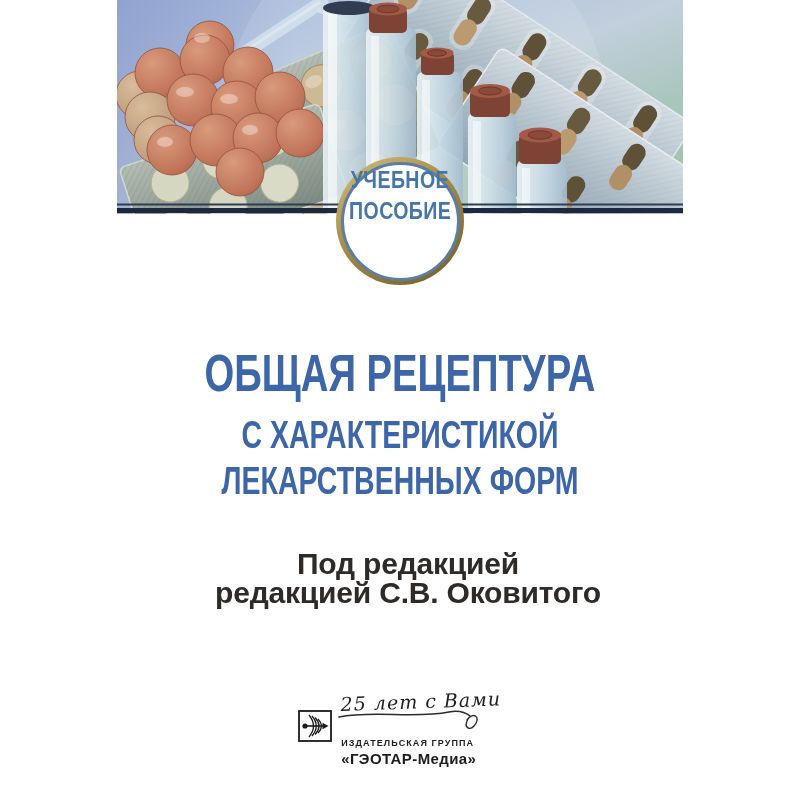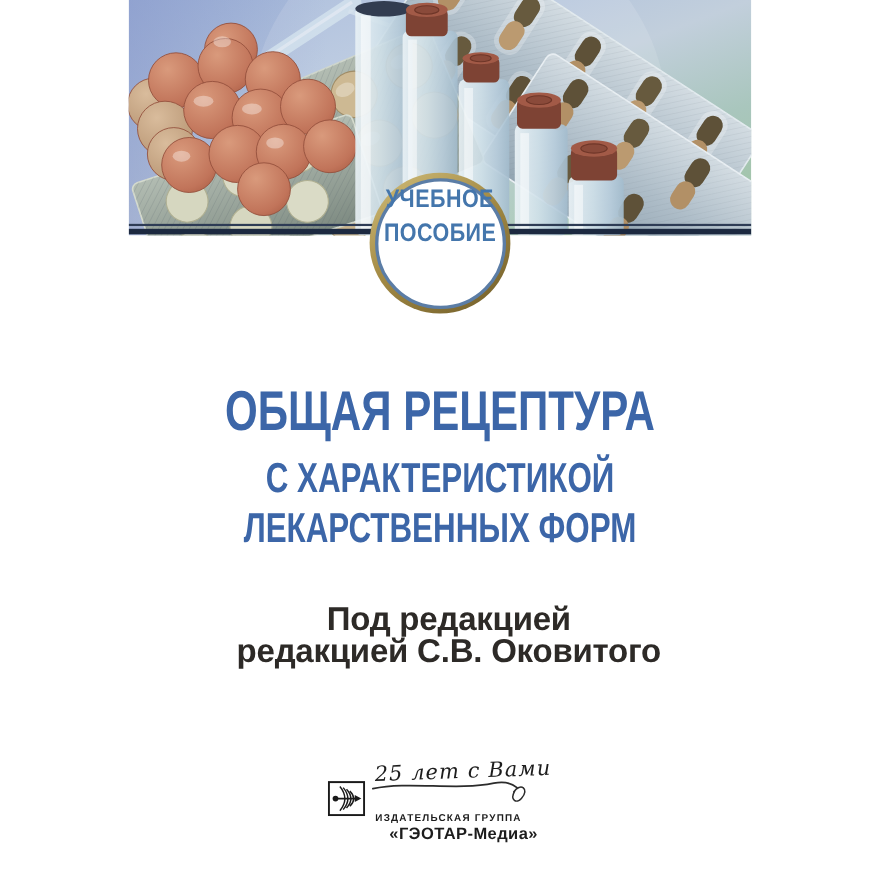--- a/index.html
+++ b/index.html
@@ -33,21 +33,21 @@
 
   
   .publisher{position:absolute;left:0;top:693px;width:800px;display:flex;
              justify-content:center;align-items:flex-start;}
   .pub-icon{margin-top:17px;margin-right:9px;}
   .pub-text{position:relative;color:#1d1d1d;}
   .pub-script{display:block;font-family:"DejaVu Serif",serif;font-style:italic;font-size:19px;
               line-height:22px;letter-spacing:1px;transform:rotate(-2deg);transform-origin:left bottom;}
   .pub-flourish{position:absolute;left:-4px;top:15px;pointer-events:none;}
   .pub-group{font-size:9px;font-weight:bold;letter-spacing:1.1px;line-height:11px;margin-top:23px;white-space:nowrap;}
-  .pub-brand{font-size:15px;font-weight:bold;letter-spacing:.4px;line-height:17px;margin-top:1px;white-space:nowrap;text-align:center;}
+  .pub-brand{font-size:15px;font-weight:bold;letter-spacing:.4px;line-height:17px;margin-top:1px;white-space:nowrap;}
 </style>
 </head>
 <body>
 
 <div class="cover">
 
   <div class="photo">
     <svg width="566" height="214" viewBox="0 0 566 214">
       <defs>
         <linearGradient id="bgGrad" x1="0" y1="0" x2="1" y2="1">

